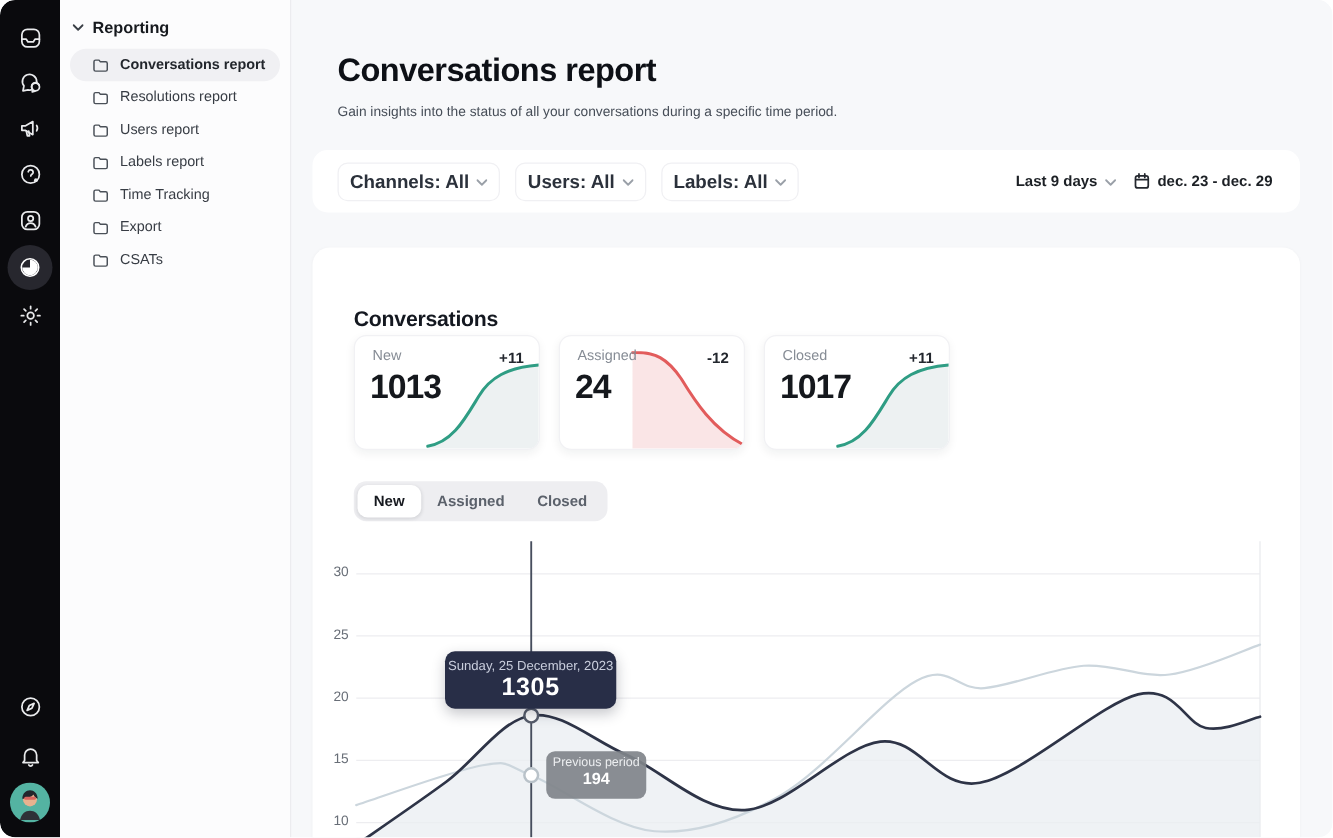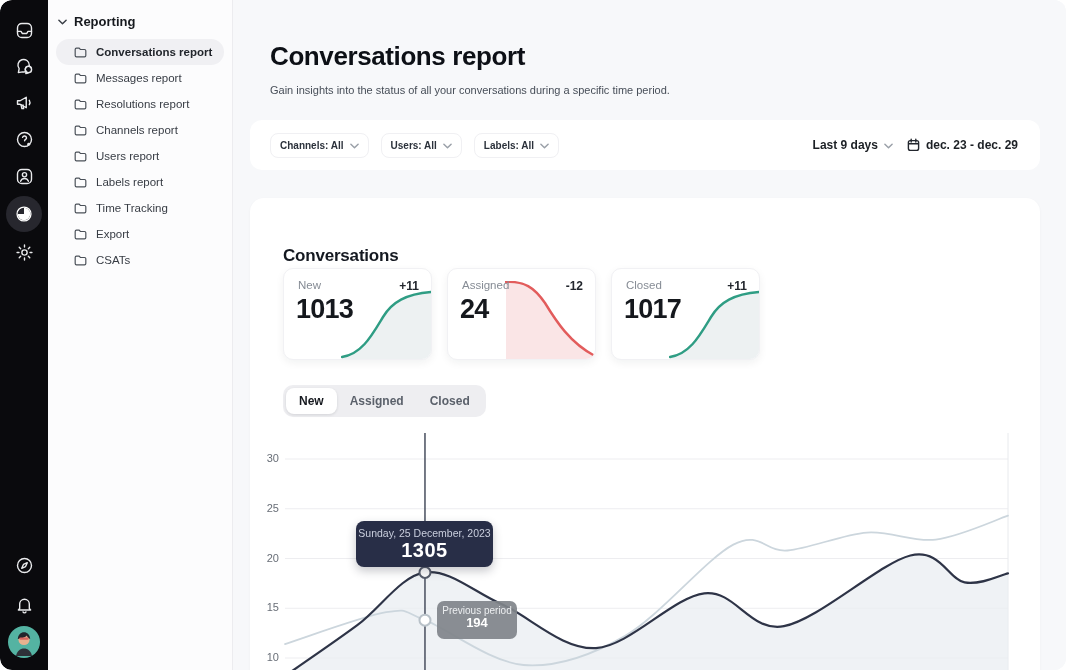--- a/index.html
+++ b/index.html
@@ -20,21 +20,21 @@
   .sb-item.active{background:#f0f0f3;font-weight:600;color:#22262c;}
   .sb-item svg{flex:0 0 auto;}
 
   
   .main{position:absolute;left:232px;top:0;right:0;bottom:0;background:#f7f8fa;}
   .page-title{position:absolute;left:38px;top:24px;font-size:26px;font-weight:800;letter-spacing:-0.4px;color:#0d1016;}
   .page-subtitle{position:absolute;left:38px;top:73px;font-size:11px;color:#474e58;}
 
   
   .filterbar{position:absolute;left:18px;top:120px;width:790px;height:50px;background:#fff;border-radius:12px;display:flex;align-items:center;padding:0 22px 0 20px;box-sizing:border-box;}
-  .filter-btn{display:flex;align-items:center;gap:6px;border:1px solid #f0f0f3;background:#fff;border-radius:8px;padding:6px 9px;font-size:10px;font-weight:700;color:#2b313b;margin-right:12px;cursor:pointer;font-family:inherit;}
+  .filter-btn{display:flex;align-items:center;gap:6px;border:1px solid #f0f0f3;background:#fff;border-radius:8px;padding:6px 9px;font-size:15px;font-weight:700;color:#2b313b;margin-right:12px;cursor:pointer;font-family:inherit;}
   .filter-btn svg,.range-btn svg{margin-top:1px;}
   .filter-right{margin-left:auto;display:flex;align-items:center;gap:14px;}
   .range-btn{display:flex;align-items:center;gap:6px;background:none;border:none;font-size:12px;font-weight:700;color:#1c2025;cursor:pointer;font-family:inherit;padding:0;}
   .date-range{display:flex;align-items:flex-start;gap:6px;font-size:12px;font-weight:700;color:#1c2025;}
 
   
   .card{position:absolute;left:18px;top:198px;width:790px;height:500px;background:#fff;border-radius:14px;box-shadow:0 1px 3px rgba(20,22,30,.04);}
   .card-title{position:absolute;left:33px;top:34px;font-size:17px;font-weight:800;letter-spacing:-0.2px;color:#141820;}
 
   .stats-row{position:absolute;left:33px;top:70px;display:flex;gap:15px;}
@@ -153,33 +153,21 @@
         <div class="sb-item active">
           <svg width="13" height="11" viewBox="0 0 14 12" fill="none" stroke="#4a5058" stroke-width="1.3" stroke-linejoin="round">
             <path d="M1.2 2.6c0-.8.6-1.4 1.4-1.4h3l1.2 1.5h4.6c.8 0 1.4.6 1.4 1.4v5.3c0 .8-.6 1.4-1.4 1.4H2.6c-.8 0-1.4-.6-1.4-1.4V2.6z"></path>
           </svg>
           <span>Conversations report</span>
         </div>
         <div class="sb-item">
           <svg width="13" height="11" viewBox="0 0 14 12" fill="none" stroke="#4a5058" stroke-width="1.3" stroke-linejoin="round">
             <path d="M1.2 2.6c0-.8.6-1.4 1.4-1.4h3l1.2 1.5h4.6c.8 0 1.4.6 1.4 1.4v5.3c0 .8-.6 1.4-1.4 1.4H2.6c-.8 0-1.4-.6-1.4-1.4V2.6z"></path>
           </svg>
-          <span>Messages report</span>
-        </div>
-        <div class="sb-item">
-          <svg width="13" height="11" viewBox="0 0 14 12" fill="none" stroke="#4a5058" stroke-width="1.3" stroke-linejoin="round">
-            <path d="M1.2 2.6c0-.8.6-1.4 1.4-1.4h3l1.2 1.5h4.6c.8 0 1.4.6 1.4 1.4v5.3c0 .8-.6 1.4-1.4 1.4H2.6c-.8 0-1.4-.6-1.4-1.4V2.6z"></path>
-          </svg>
           <span>Resolutions report</span>
-        </div>
-        <div class="sb-item">
-          <svg width="13" height="11" viewBox="0 0 14 12" fill="none" stroke="#4a5058" stroke-width="1.3" stroke-linejoin="round">
-            <path d="M1.2 2.6c0-.8.6-1.4 1.4-1.4h3l1.2 1.5h4.6c.8 0 1.4.6 1.4 1.4v5.3c0 .8-.6 1.4-1.4 1.4H2.6c-.8 0-1.4-.6-1.4-1.4V2.6z"></path>
-          </svg>
-          <span>Channels report</span>
         </div>
         <div class="sb-item">
           <svg width="13" height="11" viewBox="0 0 14 12" fill="none" stroke="#4a5058" stroke-width="1.3" stroke-linejoin="round">
             <path d="M1.2 2.6c0-.8.6-1.4 1.4-1.4h3l1.2 1.5h4.6c.8 0 1.4.6 1.4 1.4v5.3c0 .8-.6 1.4-1.4 1.4H2.6c-.8 0-1.4-.6-1.4-1.4V2.6z"></path>
           </svg>
           <span>Users report</span>
         </div>
         <div class="sb-item">
           <svg width="13" height="11" viewBox="0 0 14 12" fill="none" stroke="#4a5058" stroke-width="1.3" stroke-linejoin="round">
             <path d="M1.2 2.6c0-.8.6-1.4 1.4-1.4h3l1.2 1.5h4.6c.8 0 1.4.6 1.4 1.4v5.3c0 .8-.6 1.4-1.4 1.4H2.6c-.8 0-1.4-.6-1.4-1.4V2.6z"></path>

